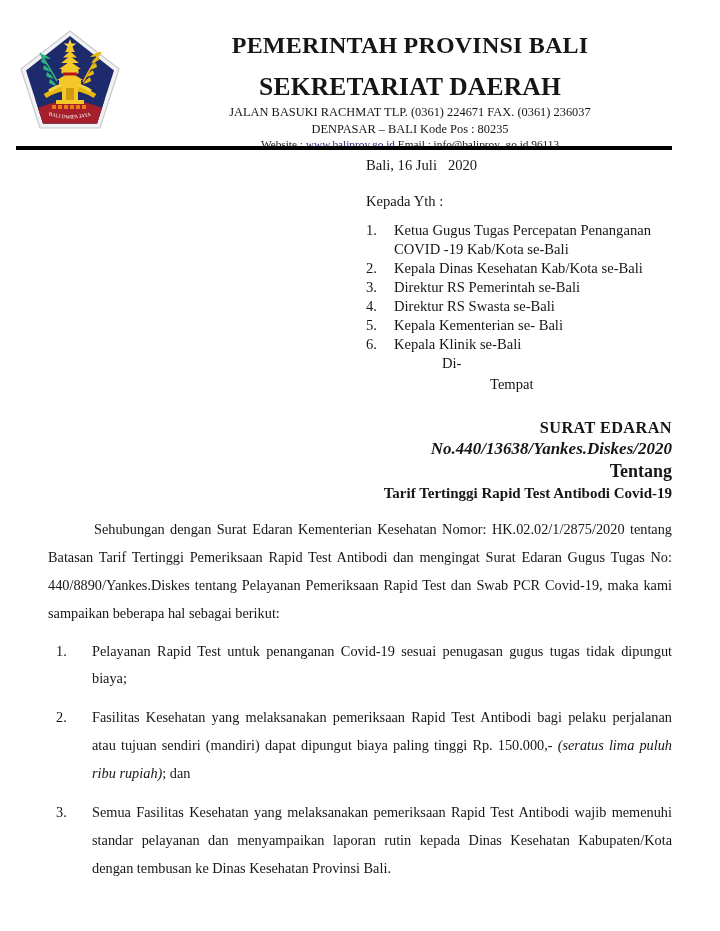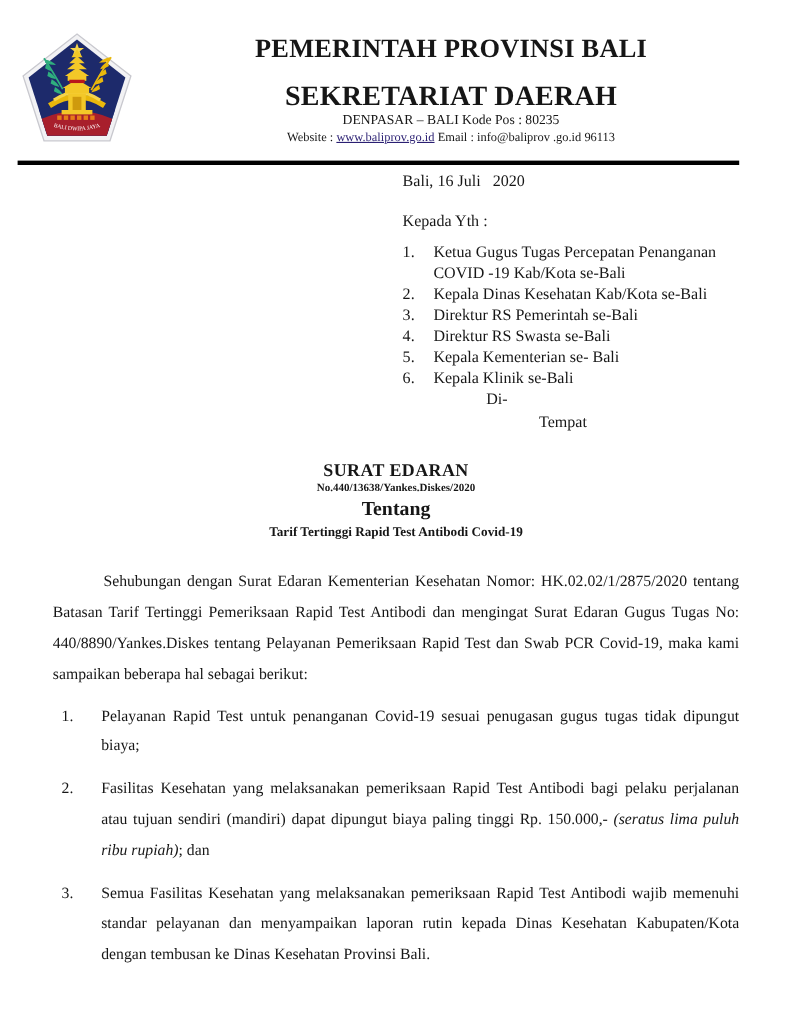--- a/index.html
+++ b/index.html
@@ -134,27 +134,27 @@
     padding-left: 124px;
     line-height: 1.40;
   }
 
   
   .title-block {
     position: absolute;
     left: 48px;
     top: 418px;
     width: 624px;
-    text-align: center;
+    text-align: right;
     font-weight: bold;
   }
   .t-surat { font-size: 16.3px; line-height: 1.22; letter-spacing: 0.4px; }
-  .t-no    { font-size: 10px; line-height: 1.26; }
+  .t-no    { font-size: 17px; line-height: 1.26; font-style: italic; }
   .t-tentang { font-size: 18px; line-height: 1.34; }
-  .t-tarif   { font-size: 12px; line-height: 1.34; }
+  .t-tarif   { font-size: 15px; line-height: 1.34; }
 
   
   .body-block {
     position: absolute;
     left: 48px;
     top: 516px;
     width: 624px;
     font-size: 14.3px;
   }
   p.para {
@@ -254,20 +254,21 @@
         <path id="mottoArc" d="M 24 85 Q 52 96 80 85" fill="none"></path>
         <text font-size="5.2" fill="#ffffff" font-family="Liberation Serif, serif">
           <textPath href="#mottoArc" startOffset="12%">BALI DWIPA JAYA</textPath>
         </text>
       </svg>
     </div>
 
     <div class="lh-text">
       <div class="lh-line1">PEMERINTAH PROVINSI BALI</div>
       <div class="lh-line2">SEKRETARIAT DAERAH</div>
+      <div class="lh-addr">JALAN BASUKI RACHMAT TLP. (0361) 224671 FAX. (0361) 236037</div>
       <div class="lh-addr2">DENPASAR – BALI Kode Pos : 80235</div>
       <div class="lh-web"><span>Website : </span><span class="url">www.baliprov.go.id</span><span> Email : info@baliprov .go.id 96113</span></div>
     </div>
 
     <div class="hrule"></div>
   </div>
 
   <div class="addr-block">
     <div class="addr-date">Bali, 16 Juli   2020</div>
     <div class="addr-to">Kepada Yth :</div>

